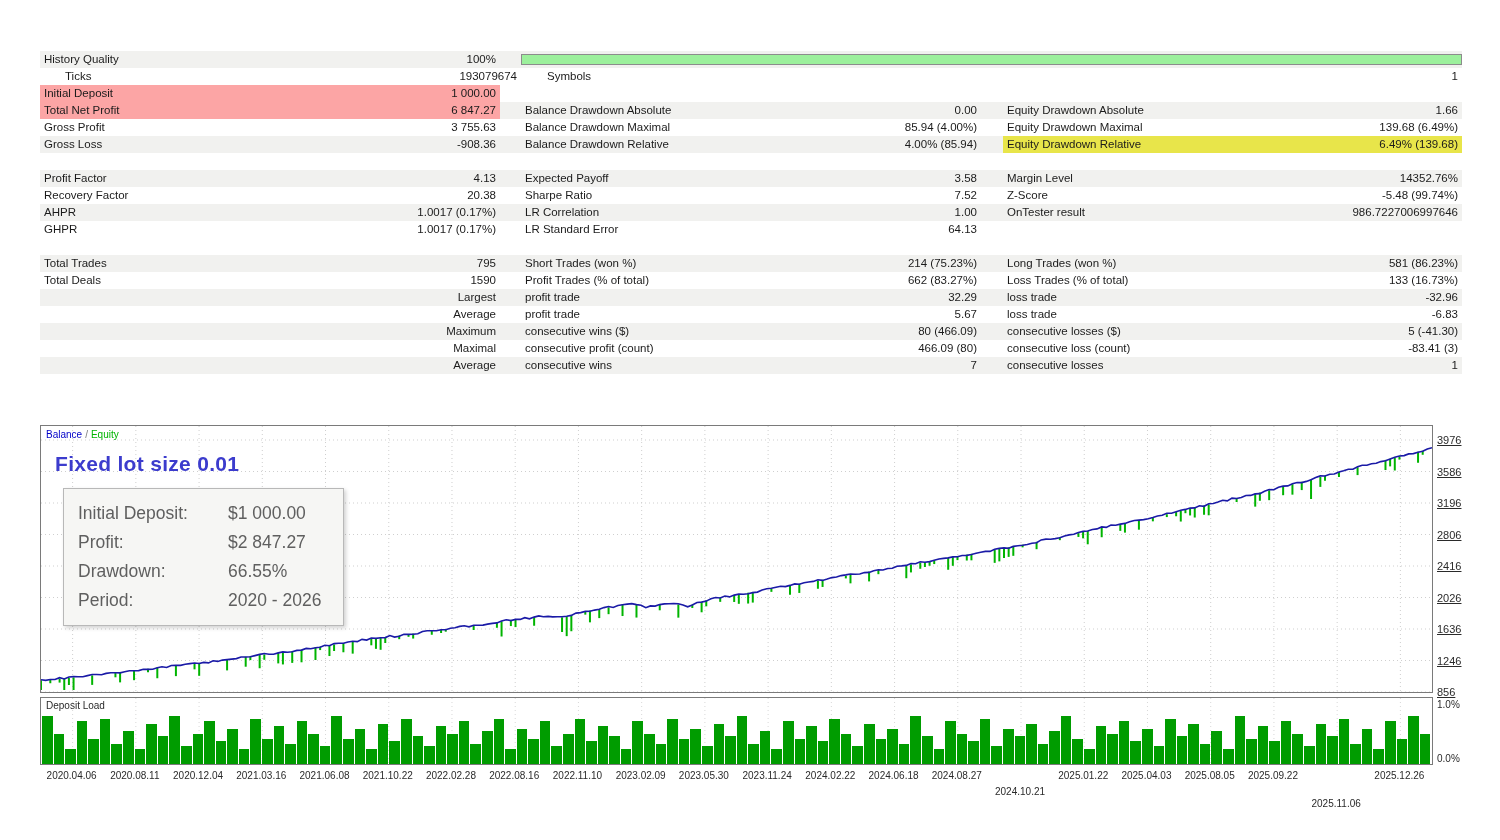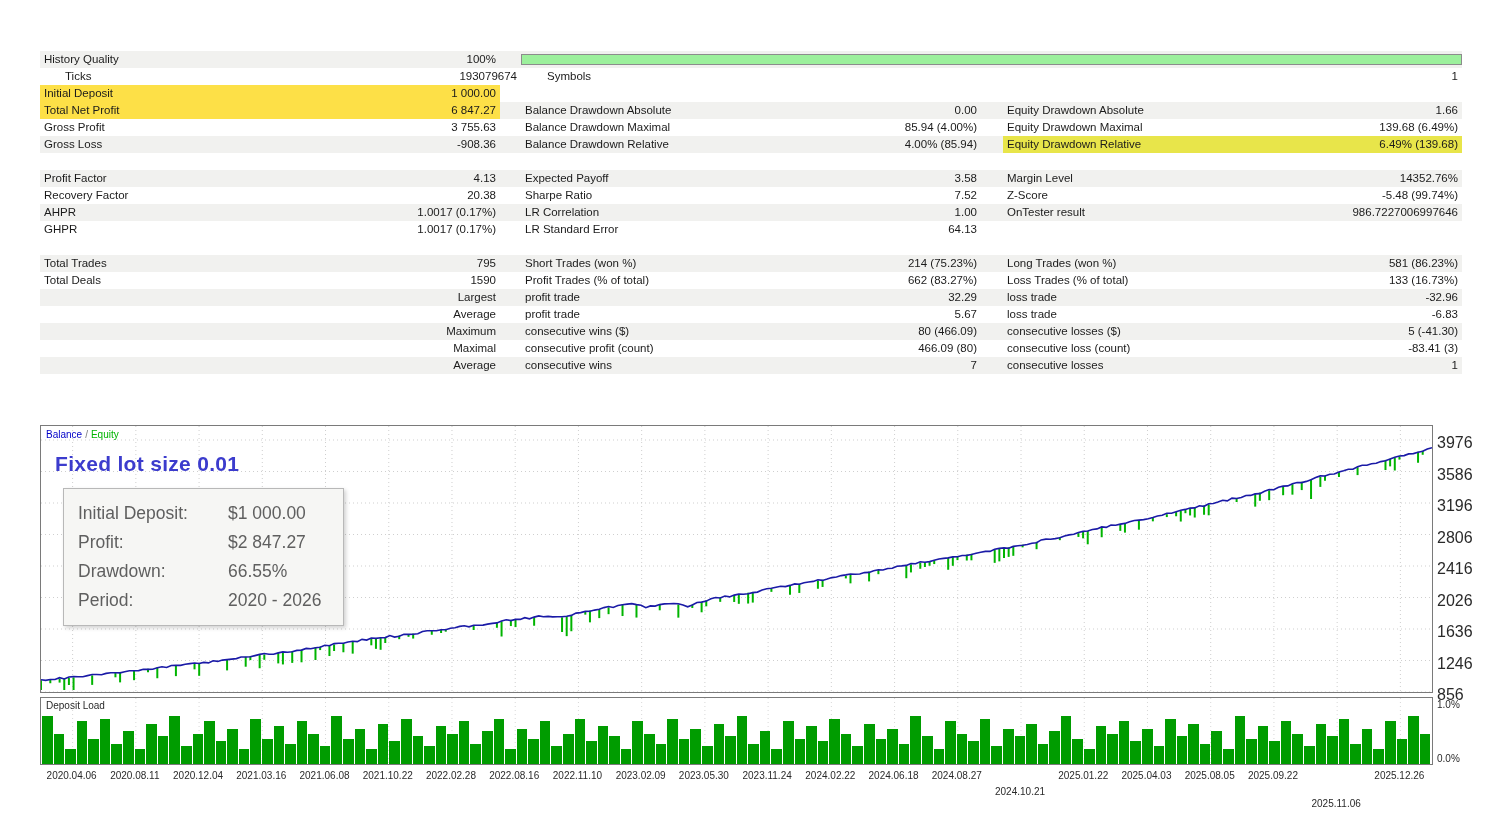--- a/index.html
+++ b/index.html
@@ -6,37 +6,37 @@
   .stage{position:relative;width:1500px;height:840px;overflow:hidden;background:#fff;
          font-family:"Liberation Sans",sans-serif;}
 
   
   .stats{position:absolute;left:40px;top:51px;width:1422px;font-size:11.5px;color:#1b1b1b;}
   .srow{display:flex;height:17px;line-height:17px;align-items:center;}
   .srow.shade{background:#f1f1ef;}
   .sp{height:17px;}
   .cell{display:flex;justify-content:space-between;padding:0 4px;box-sizing:border-box;height:17px;}
   .c1{width:460px;} .g1{width:21px;height:17px;} .c2{width:460px;} .g2{width:22px;height:17px;} .c3{flex:1;}
-  .hl-green{background:#fde047;}
+  .hl-green{background:#fca5a5;}
   .hl-yellow{background:#e8e54a;}
   .pbar{flex:1;height:11px;border:1px solid #8c8c8c;background:#fff;box-sizing:border-box;}
   .pbar-fill{height:100%;background:#9cf09c;}
 
   
   .main-chart{position:absolute;left:40px;top:425px;width:1391px;height:266px;
               border:1px solid #7a7a7a;background:#fff;}
   .legend{position:absolute;left:5px;top:3px;font-size:10px;z-index:5;}
   .lg-bal{color:#0000c8;} .lg-sep{color:#808080;margin:0 3px;} .lg-eq{color:#00b400;}
   .overlay-title{position:absolute;left:14px;top:26px;font-size:21px;font-weight:bold;
                  color:#3c3ccd;letter-spacing:.3px;z-index:5;}
   .infobox{position:absolute;left:22px;top:62px;background:#f6f6f4;border:1px solid #b8b8b8;
            box-shadow:2px 2px 4px rgba(0,0,0,.18);padding:10px 22px 10px 14px;z-index:5;}
   .ib-row{display:flex;font-size:17.5px;color:#5f5f5f;line-height:29px;}
   .ib-l{width:150px;}
-  .ylab{position:absolute;left:1437px;font-size:16px;color:#2a2a2a;}
+  .ylab{position:absolute;left:1437px;font-size:11px;color:#2a2a2a;text-decoration:underline;}
 
   
   .deposit-chart{position:absolute;left:40px;top:697px;width:1391px;height:66px;
                  border:1px solid #7a7a7a;background:#fff;}
   .dl-label{position:absolute;left:5px;top:2px;font-size:10px;color:#2a2a2a;z-index:3;}
   .dl-bars{position:absolute;left:0;bottom:0;width:100%;height:50px;display:flex;
            align-items:flex-end;padding:0 1px;box-sizing:border-box;z-index:2;}
   .dl-bar{flex:1;margin-right:1px;background:#009c00;}
   .dl-grid{position:absolute;left:0;top:0;z-index:1;}
   .dl-y-top{position:absolute;left:1437px;top:699px;font-size:10px;color:#2a2a2a;}

